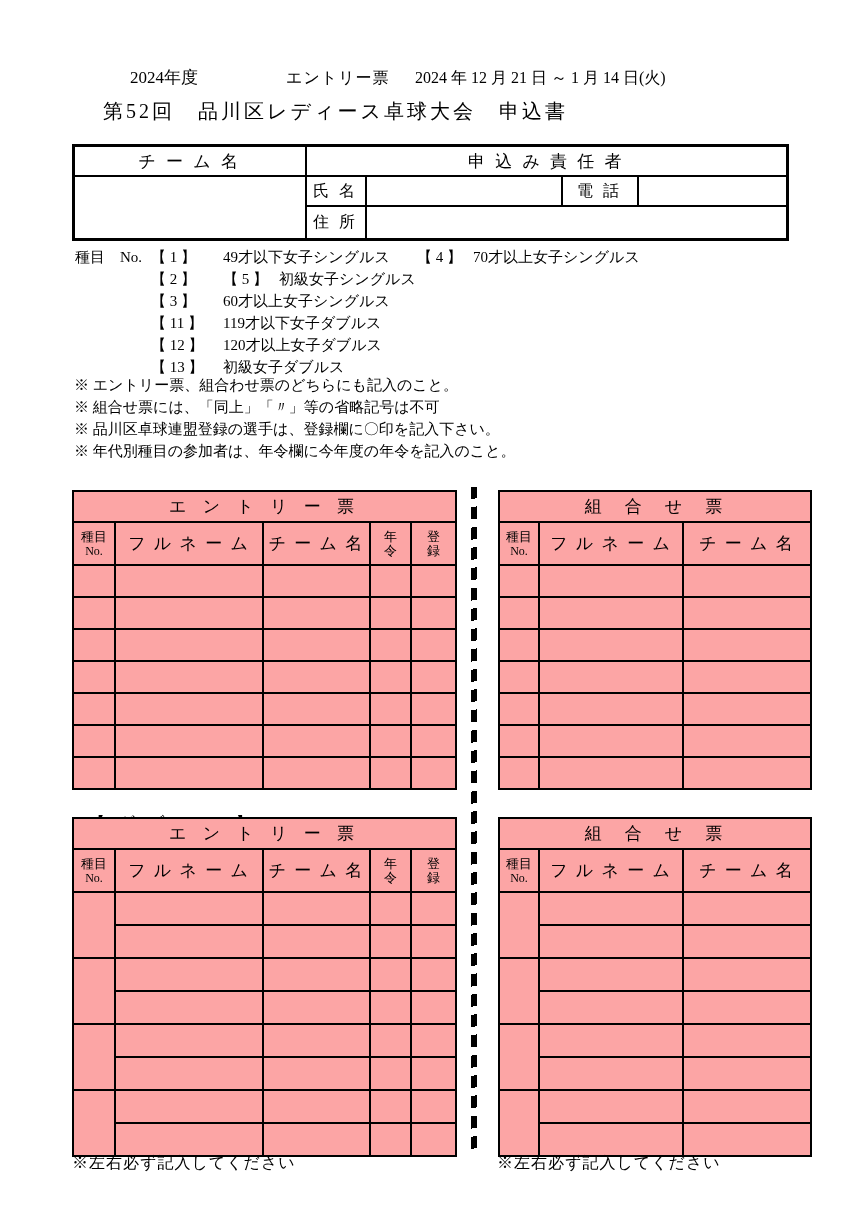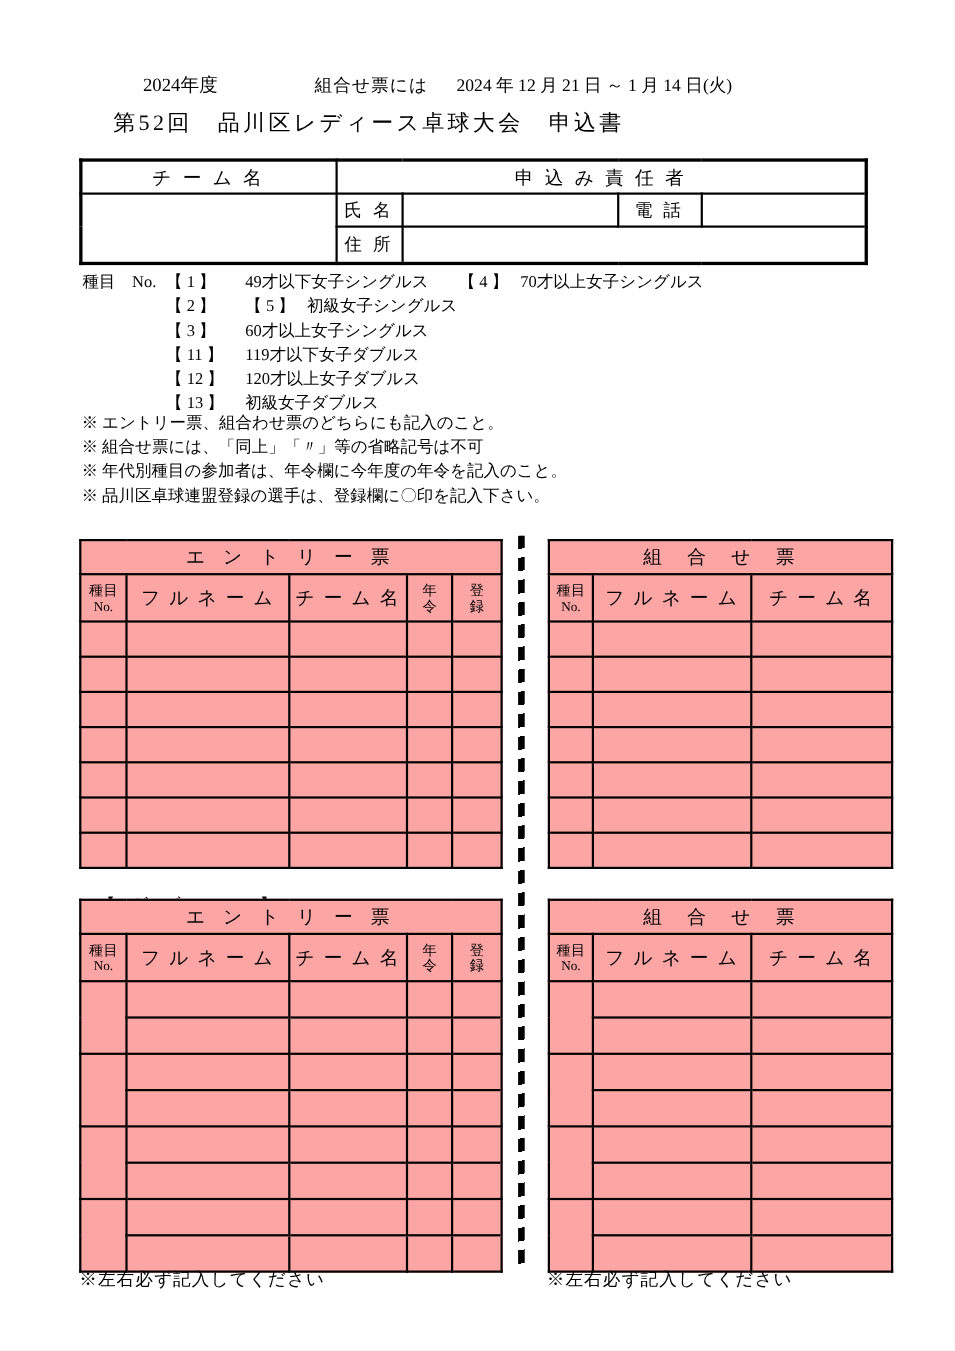--- a/index.html
+++ b/index.html
@@ -64,21 +64,21 @@
   .footnote { top:1153px; font-size:16px; letter-spacing:1px; white-space:nowrap; }
   .fn-left  { left:72px; }
   .fn-right { left:497px; }
 </style>
 </head>
 <body>
 
 <div class="page">
 
   <span class="abs hdr-year">2024年度</span>
-  <span class="abs hdr-plabel">組合せ票には</span>
+  <span class="abs hdr-plabel">エントリー票</span>
   <span class="abs hdr-pvalue">2024 年 12 月 21 日 ～ 1 月 14 日(火)</span>
   <div class="abs form-title">第52回　品川区レディース卓球大会　申込書</div>
 
   <table class="abs ttable">
     <colgroup>
         <col style="width:232px">
         <col style="width:60px">
         <col style="width:196px">
         <col style="width:76px">
         <col style="width:150px">
@@ -134,22 +134,22 @@
     <div class="ev-row">
       <span class="ev-c0"></span>
       <span class="ev-c1">【 13 】</span>
       <span class="ev-c2">初級女子ダブルス</span>
     </div>
   </div>
 
   <div class="abs notes">
     <div>※ エントリー票、組合わせ票のどちらにも記入のこと。</div>
     <div>※ 組合せ票には、「同上」「〃」等の省略記号は不可</div>
+    <div>※ 品川区卓球連盟登録の選手は、登録欄に〇印を記入下さい。</div>
     <div>※ 年代別種目の参加者は、年令欄に今年度の年令を記入のこと。</div>
-    <div>※ 品川区卓球連盟登録の選手は、登録欄に〇印を記入下さい。</div>
   </div>
 
   <div class="abs seclabel lab-doubles">【 ダ ブ ル ス 】</div>
 
   <div class="abs cutline"></div>
 
   <table class="g" style="left:72px; top:490px; width:383px">
     <colgroup>
         <col style="width:42px">
         <col style="width:148px">

